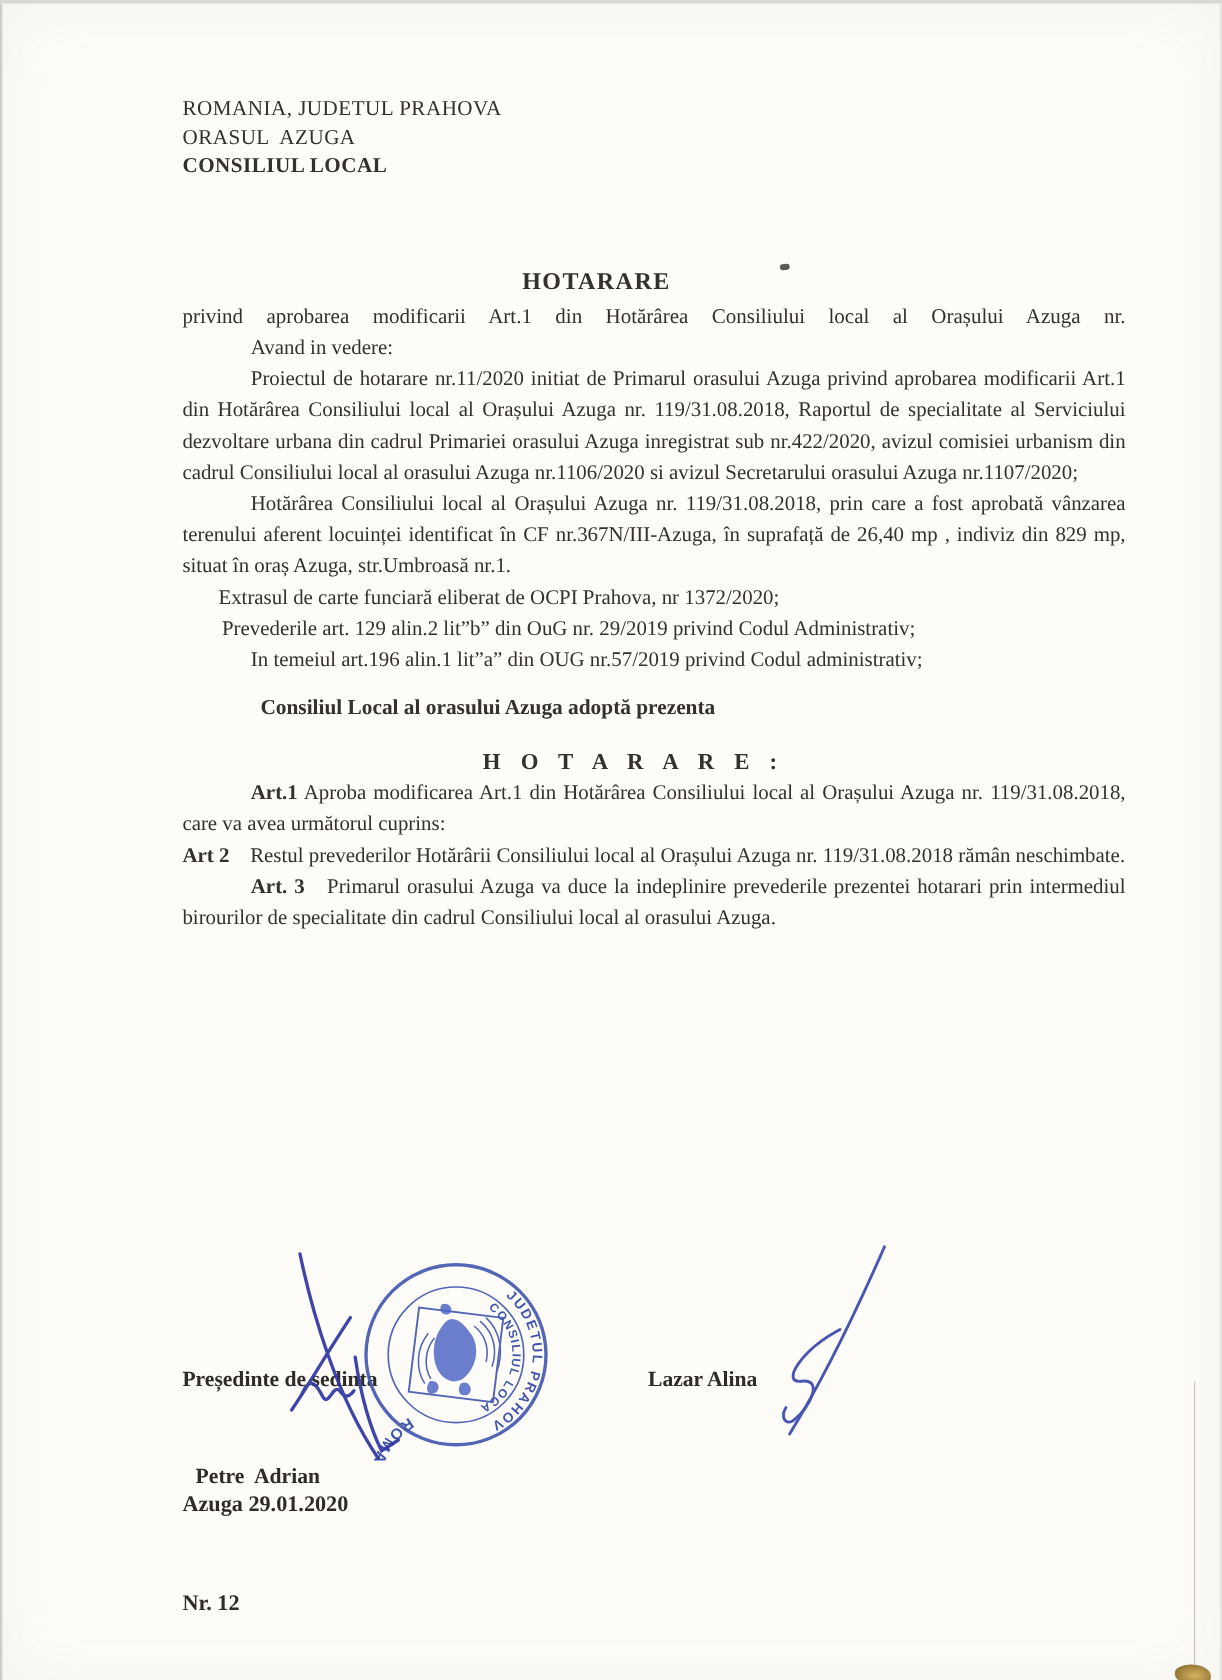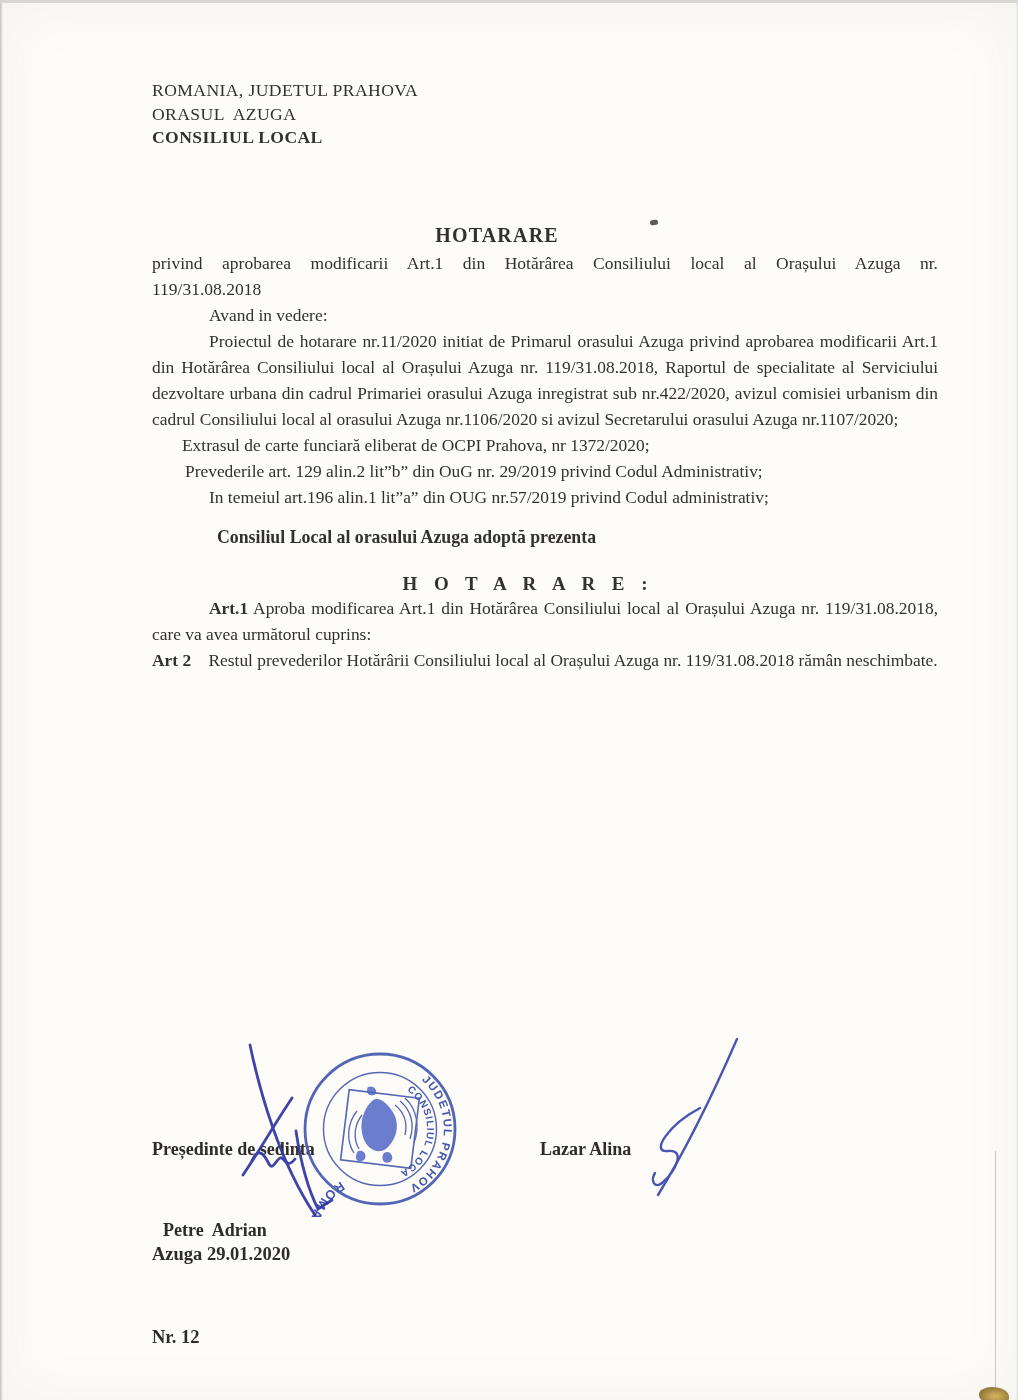--- a/index.html
+++ b/index.html
@@ -74,40 +74,43 @@
   <div class="corner-mark"></div>
   <div class="dot-artifact"></div>
 
   <div class="content">
     <div class="hdr">ROMANIA, JUDETUL PRAHOVA</div>
     <div class="hdr">ORASUL  AZUGA</div>
     <div class="hdr bold">CONSILIUL LOCAL</div>
 
     <div class="doc-title">HOTARARE</div>
     <div class="subtitle-l1">privind aprobarea  modificarii Art.1 din Hotărârea Consiliului local al Orașului Azuga nr.</div>
-    <div class="subtitle-l2">119/31.08.2018</div>
 
     <p class="body ind57 intro single">Avand in vedere:</p>
     <p class="body ind57">Proiectul de hotarare nr.11/2020 initiat de Primarul orasului Azuga privind aprobarea modificarii Art.1 din Hotărârea Consiliului local al Orașului Azuga nr. 119/31.08.2018, Raportul de specialitate al Serviciului dezvoltare urbana din cadrul Primariei orasului Azuga inregistrat sub nr.422/2020, avizul comisiei urbanism din cadrul Consiliului local al orasului Azuga nr.1106/2020 si avizul Secretarului orasului Azuga nr.1107/2020;</p>
+    <p class="body ind57">Hotărârea Consiliului local al Orașului Azuga nr. 119/31.08.2018, prin care a fost aprobată vânzarea terenului aferent locuinței identificat în CF nr.367N/III-Azuga, în suprafață de 26,40 mp , indiviz din 829 mp, situat în oraș Azuga, str.Umbroasă nr.1.</p>
     <p class="body ind30 single">Extrasul de carte funciară eliberat de OCPI Prahova, nr 1372/2020;</p>
     <p class="body ind33 single">Prevederile art. 129 alin.2 lit”b” din  OuG nr. 29/2019 privind Codul Administrativ;</p>
     <p class="body ind57 single">In temeiul art.196 alin.1 lit”a” din OUG nr.57/2019 privind Codul administrativ;</p>
 
     <p class="adoption">Consiliul Local al orasului Azuga adoptă prezenta</p>
     <div class="decision-heading">H O T A R A R E :</div>
 
     <p class="body ind57 art1">
       <span class="art-label">Art.1</span><span> Aproba modificarea Art.1 din Hotărârea Consiliului local al Orașului Azuga nr. 119/31.08.2018, care va avea următorul cuprins:</span>
     </p>
 
 
     <p class="body art2">
       <span class="art-label gap-label">Art 2</span><span> Restul prevederilor Hotărârii Consiliului local al Orașului Azuga nr. 119/31.08.2018 rămân neschimbate.</span>
     </p>
 
+    <p class="body ind57 art3">
+      <span class="art-label gap-label">Art. 3</span><span> Primarul orasului Azuga va duce la indeplinire prevederile prezentei hotarari prin intermediul birourilor de specialitate din cadrul Consiliului local al orasului Azuga.</span>
+    </p>
   </div>
 
   <div class="sig sig-left">
     <div>Președinte de sedinta</div>
     <div class="name">Petre  Adrian</div>
   </div>
 
   <div class="sig sig-right">
     <div class="name">Lazar Alina</div>
   </div>

